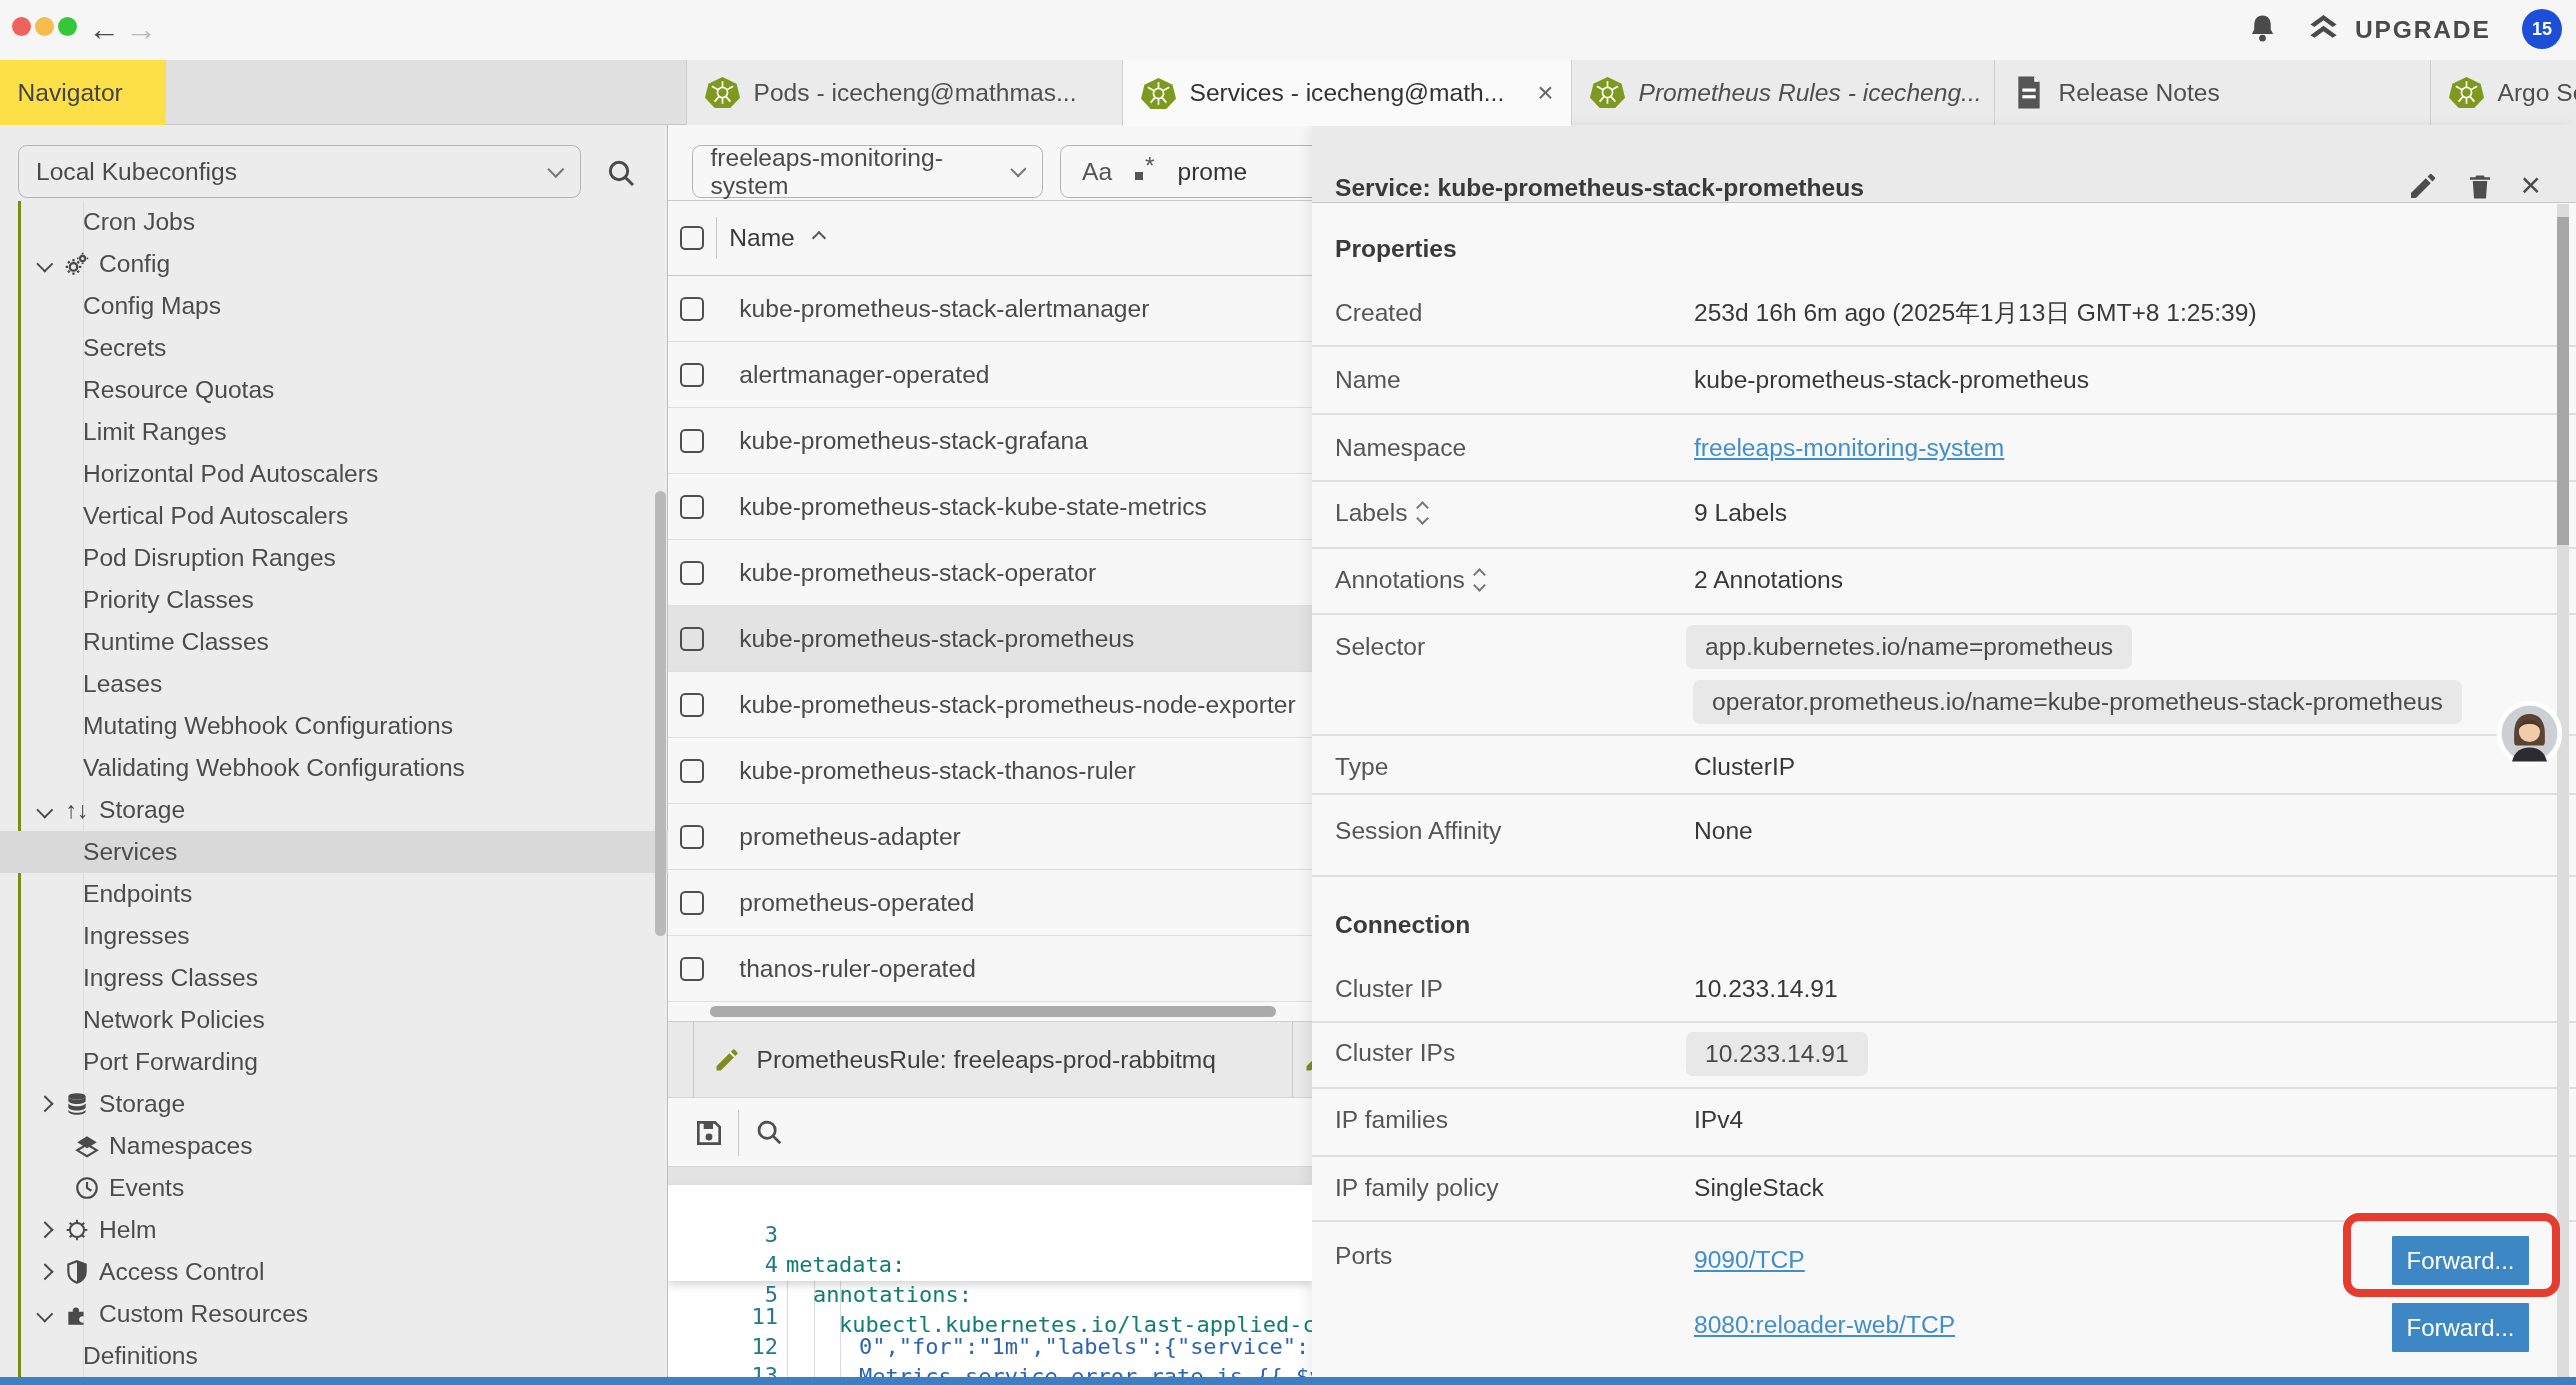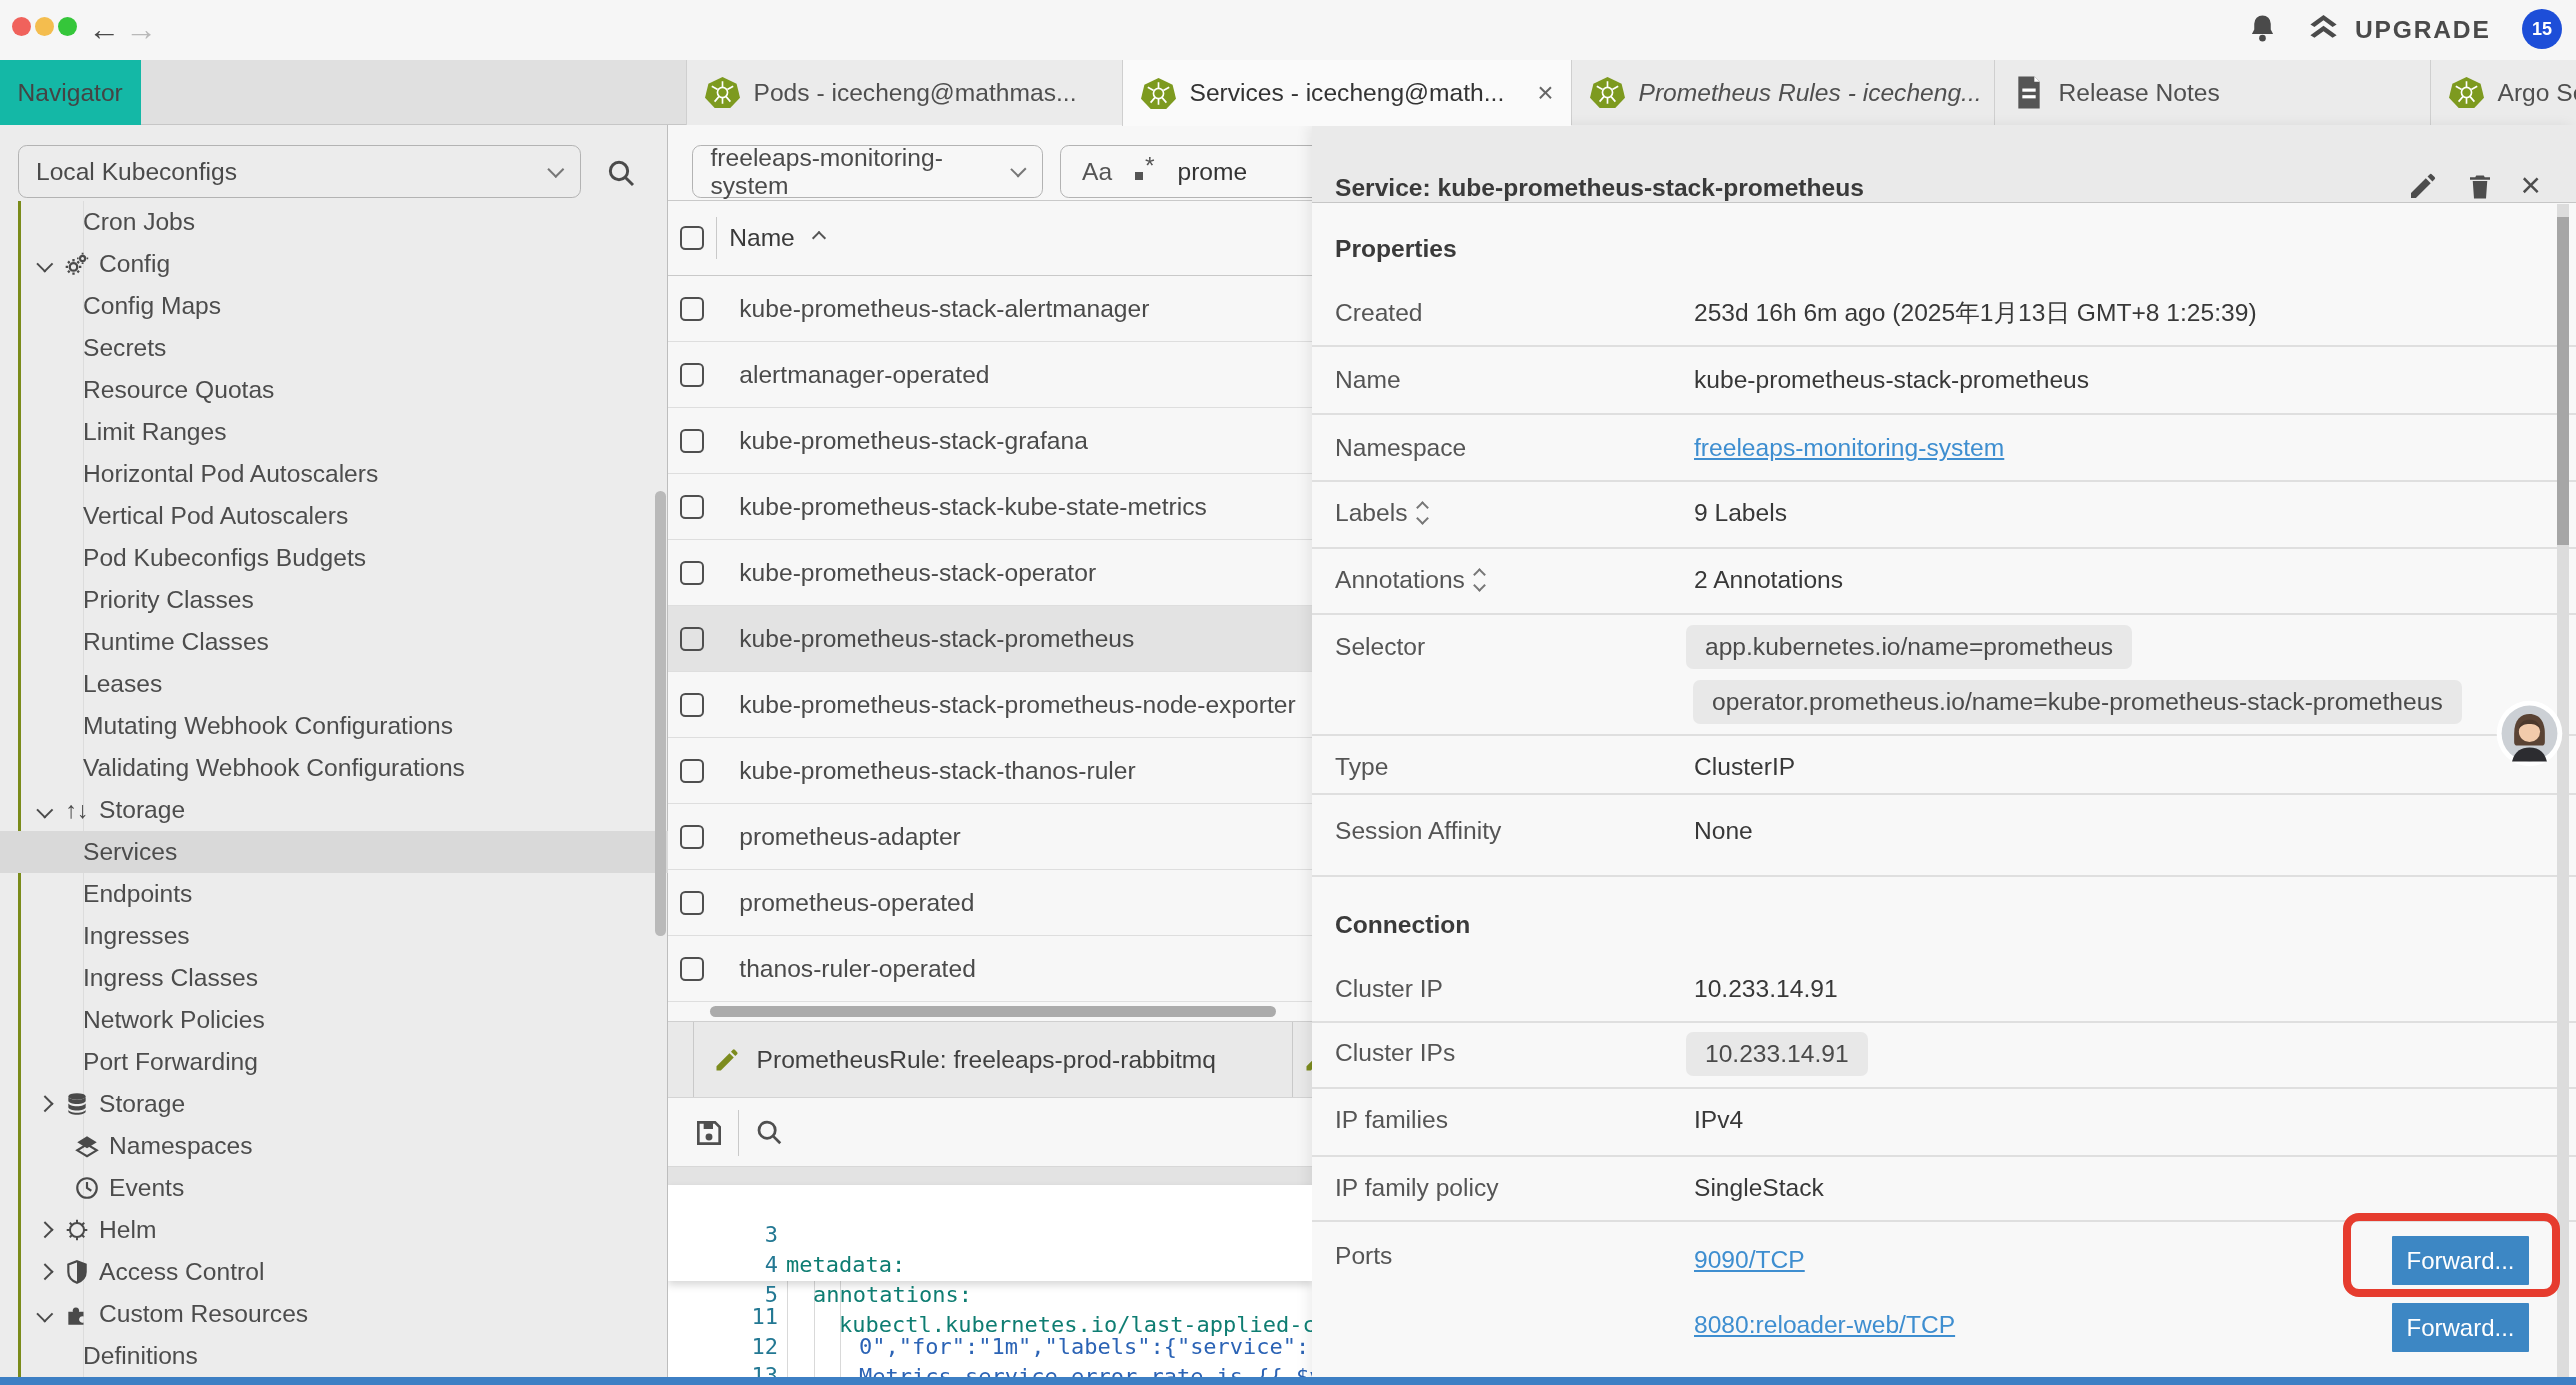--- a/index.html
+++ b/index.html
@@ -16,21 +16,21 @@
            font-weight:600;letter-spacing:1.8px}
   #badge{position:absolute;width:40px;height:40px;border-radius:50%;background:#1d4ed8;color:#fff;
          font-weight:700;font-size:18px;display:flex;align-items:center;justify-content:center;top:9px;left:2522px}
 
   
   #tabrow{left:0;top:60px;width:2576px;height:65px;background:#e0e0e0;border-bottom:0.9px solid #c6c6c6;box-sizing:border-box}
   .tab{position:absolute;top:0;height:65px;background:#ebebeb;border-left:0.9px solid #cfcfcf;
        display:flex;align-items:center;gap:14px;padding:0 17.5px;box-sizing:border-box;color:#4f4f4f;
        white-space:nowrap;overflow:hidden}
   .tab.active{background:#fafafa;height:66px;z-index:2}
-  #tab-navigator{left:0;width:141px;background:#14b8a6;border-left:none;color:#444}
+  #tab-navigator{left:0;width:166px;background:#fde047;border-left:none;color:#444}
   .tab .close{margin-left:auto;color:#666;font-size:28px;line-height:28px}
 
   
   #sidebar{left:0;top:125px;width:668px;height:1260px;background:#ececec;border-right:0.9px solid #bdbdbd;box-sizing:border-box}
   .selectbox{position:absolute;height:53px;border:1.8px solid #b3b3b3;border-radius:8.8px;box-sizing:border-box;
              display:flex;align-items:center;justify-content:space-between;padding:0 17.5px;color:#4a4a4a;background:transparent}
   .chev{display:inline-block;width:9.6px;height:9.6px;border-right:2.6px solid #777;border-bottom:2.6px solid #777}
   .chev.down{transform:rotate(45deg) translate(-1.8px,-1.8px)}
   .treechev{display:inline-block;width:9.6px;height:9.6px;border-right:2.6px solid #4a4a4a;border-bottom:2.6px solid #4a4a4a}
   .treechev.down{transform:rotate(45deg)}
@@ -253,21 +253,21 @@
       <div class="nrow child">
           <span>Limit Ranges</span>
         </div>
       <div class="nrow child">
           <span>Horizontal Pod Autoscalers</span>
         </div>
       <div class="nrow child">
           <span>Vertical Pod Autoscalers</span>
         </div>
       <div class="nrow child">
-          <span>Pod Kubeconfigs Budgets</span>
+          <span>Pod Disruption Ranges</span>
         </div>
       <div class="nrow child">
           <span>Priority Classes</span>
         </div>
       <div class="nrow child">
           <span>Runtime Classes</span>
         </div>
       <div class="nrow child">
           <span>Leases</span>
         </div>

